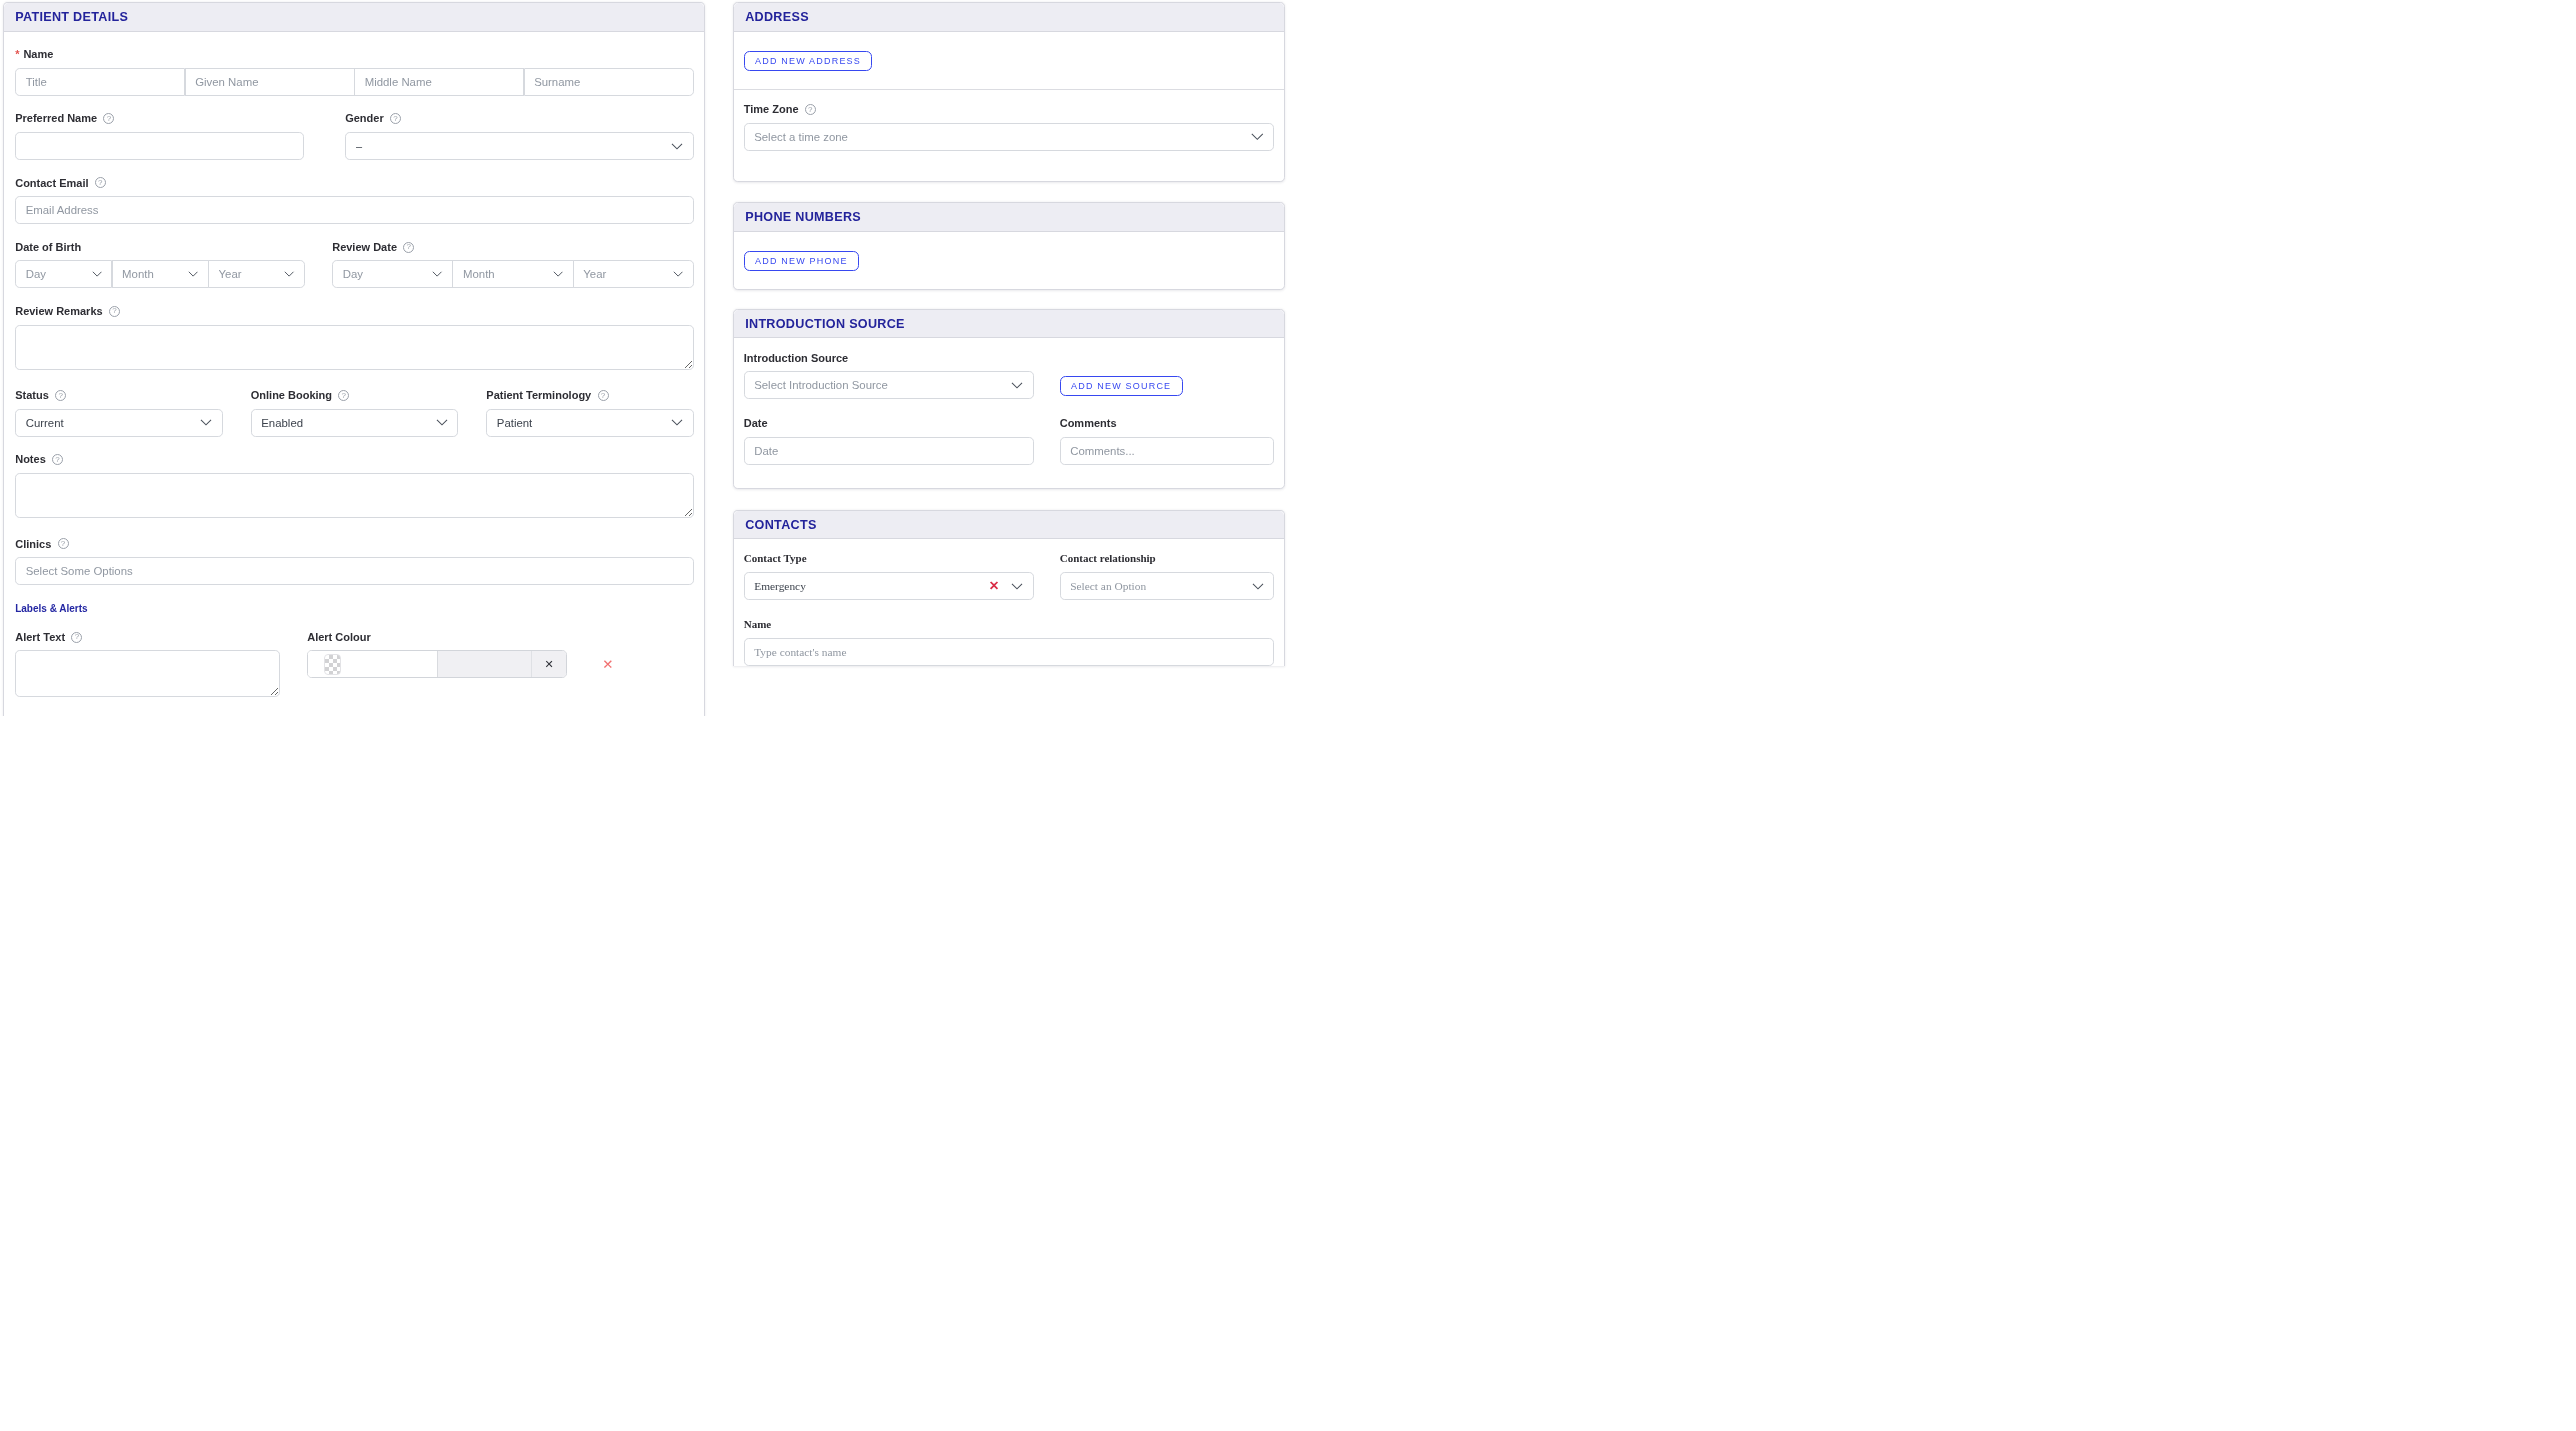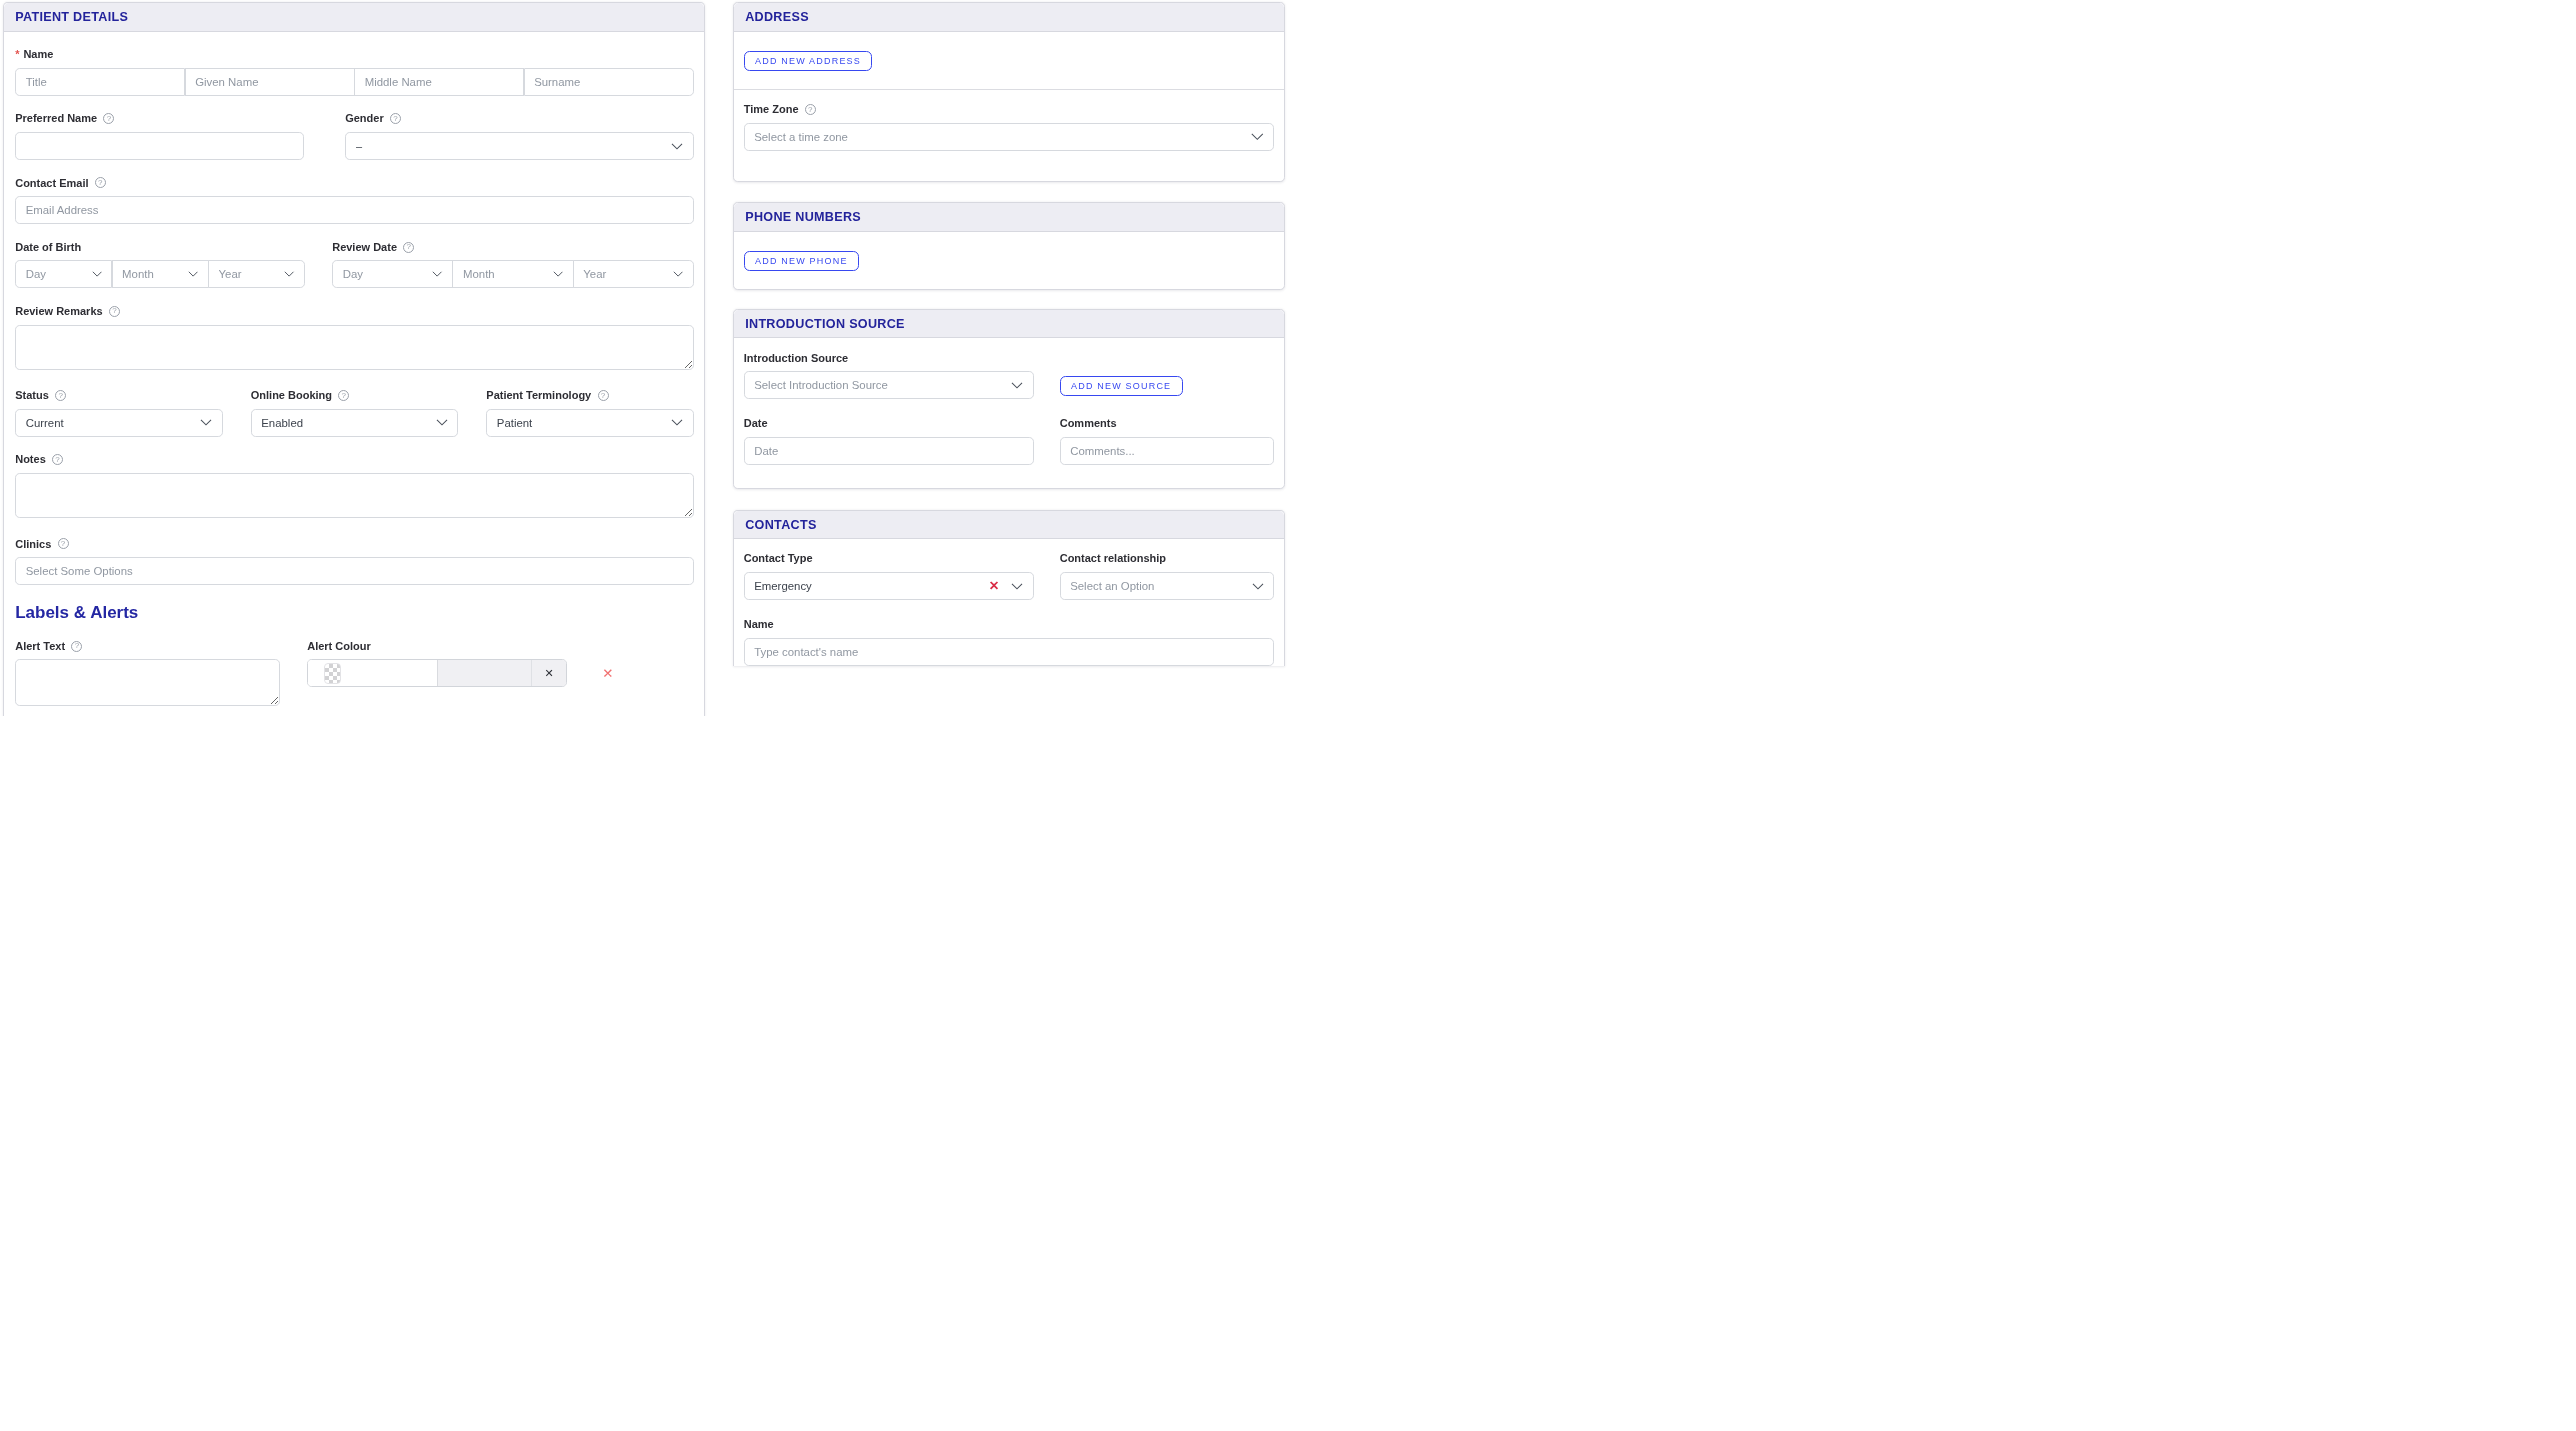--- a/index.html
+++ b/index.html
@@ -78,21 +78,21 @@
   .grp > :first-child { border-radius:4.7px 0 0 4.7px; }
   .grp > :last-child { border-radius:0 4.7px 4.7px 0; }
 
   .cols { display:flex; }
   .g52 { gap:41px; } .g34 { gap:27px; } .g35 { gap:28px; } .g33 { gap:26px; }
   .c367 { width:289px; flex:none; } .c350 { flex:1; min-width:0; }
   .c368 { width:290px; flex:none; } .cfill { flex:1; min-width:0; }
   .c336 { width:265px; flex:none; }
 
   .sub-heading {
-    color:#2427a3; font-size:17px; font-weight:700;
+    color:#2427a3; font-size:10px; font-weight:700;
     margin:18px 0 16.6px 0;
   }
 
   
   .colour-wrap { display:flex; align-items:center; }
   .colour {
     width:260px; height:28px; flex:none;
     border:0.8px solid #d2d5da; border-radius:4.7px;
     display:flex; overflow:hidden; background:#fff; cursor:pointer;
   }
@@ -123,21 +123,21 @@
     border-radius:5.5px; padding:4px 10.3px 3.2px 10.3px;
     font-size:9px; font-weight:400; letter-spacing:1.2px;
     font-family:inherit; line-height:11px; white-space:nowrap;
   }
 
   
   .addr-sec1 { padding:19px 9.5px 18px 9.5px; }
   .addr-sec2 { padding:13.4px 9.5px 30px 9.5px; border-top:0.8px solid #dbdce1; }
   .phones-body { padding:19px 9.5px 18px 9.5px; }
   .intro-body { padding:13.4px 9.5px 23px 9.5px; }
-  .contacts-body { padding:13.4px 9.5px 0 9.5px; }
+  .contacts-body { padding:13.4px 9.5px 0 9.5px;font-family:Liberation Serif, serif; }
   .mt23 { margin-top:18px; } .mt22 { margin-top:17.4px; }
   .btn-align { padding-top:24.5px; }
 
   .x-clear { color:#d92b45; font-weight:700; font-size:12.6px; margin-right:5.5px; line-height:1; cursor:pointer; }
 
   
   .phone-grp { display:flex; width:100%; }
   .pg-sel { width:201px; flex:none; border-radius:4.7px 0 0 4.7px; }
   .pg-num { width:206px; flex:none; border-radius:0; margin-left:-0.8px; }
   .pg-main {

